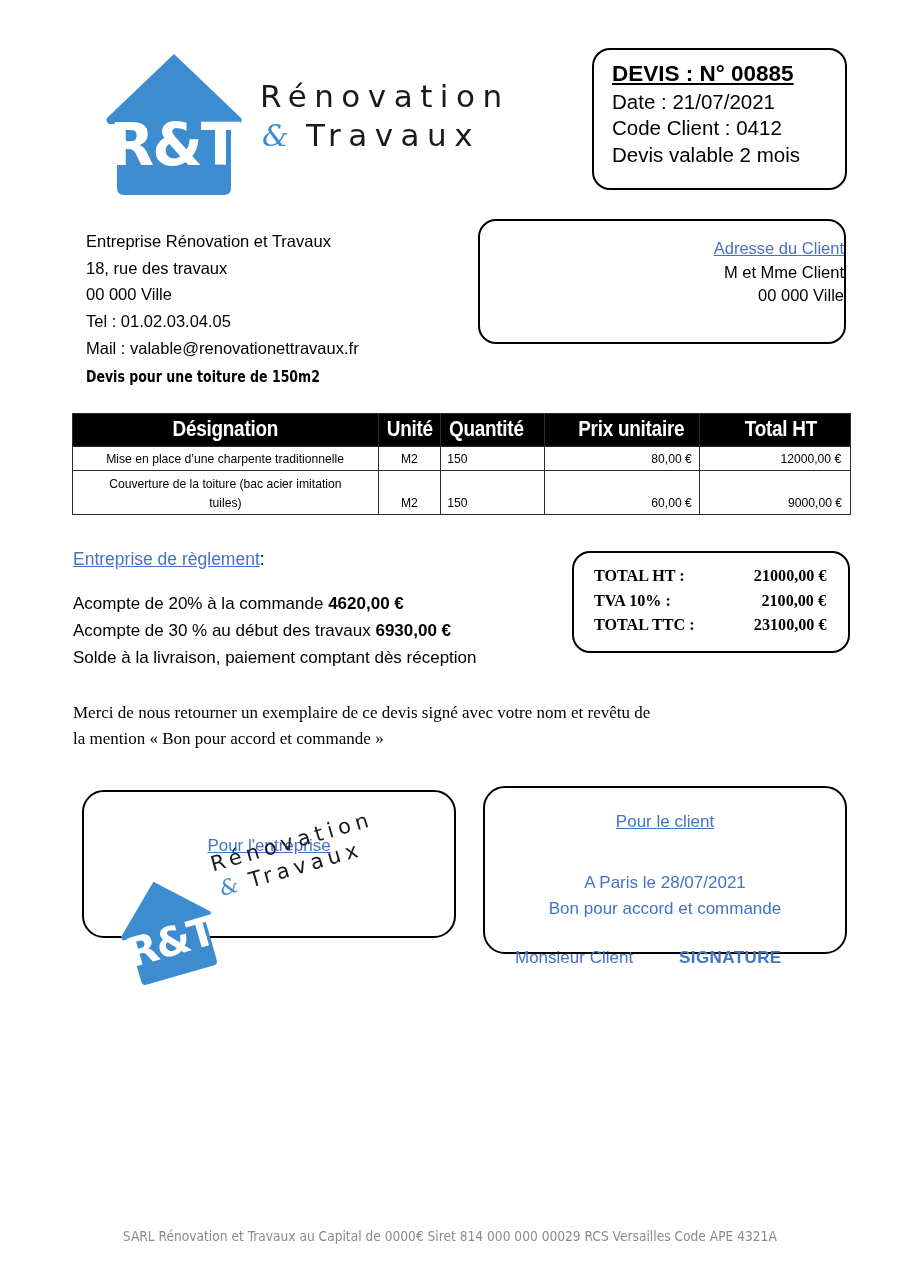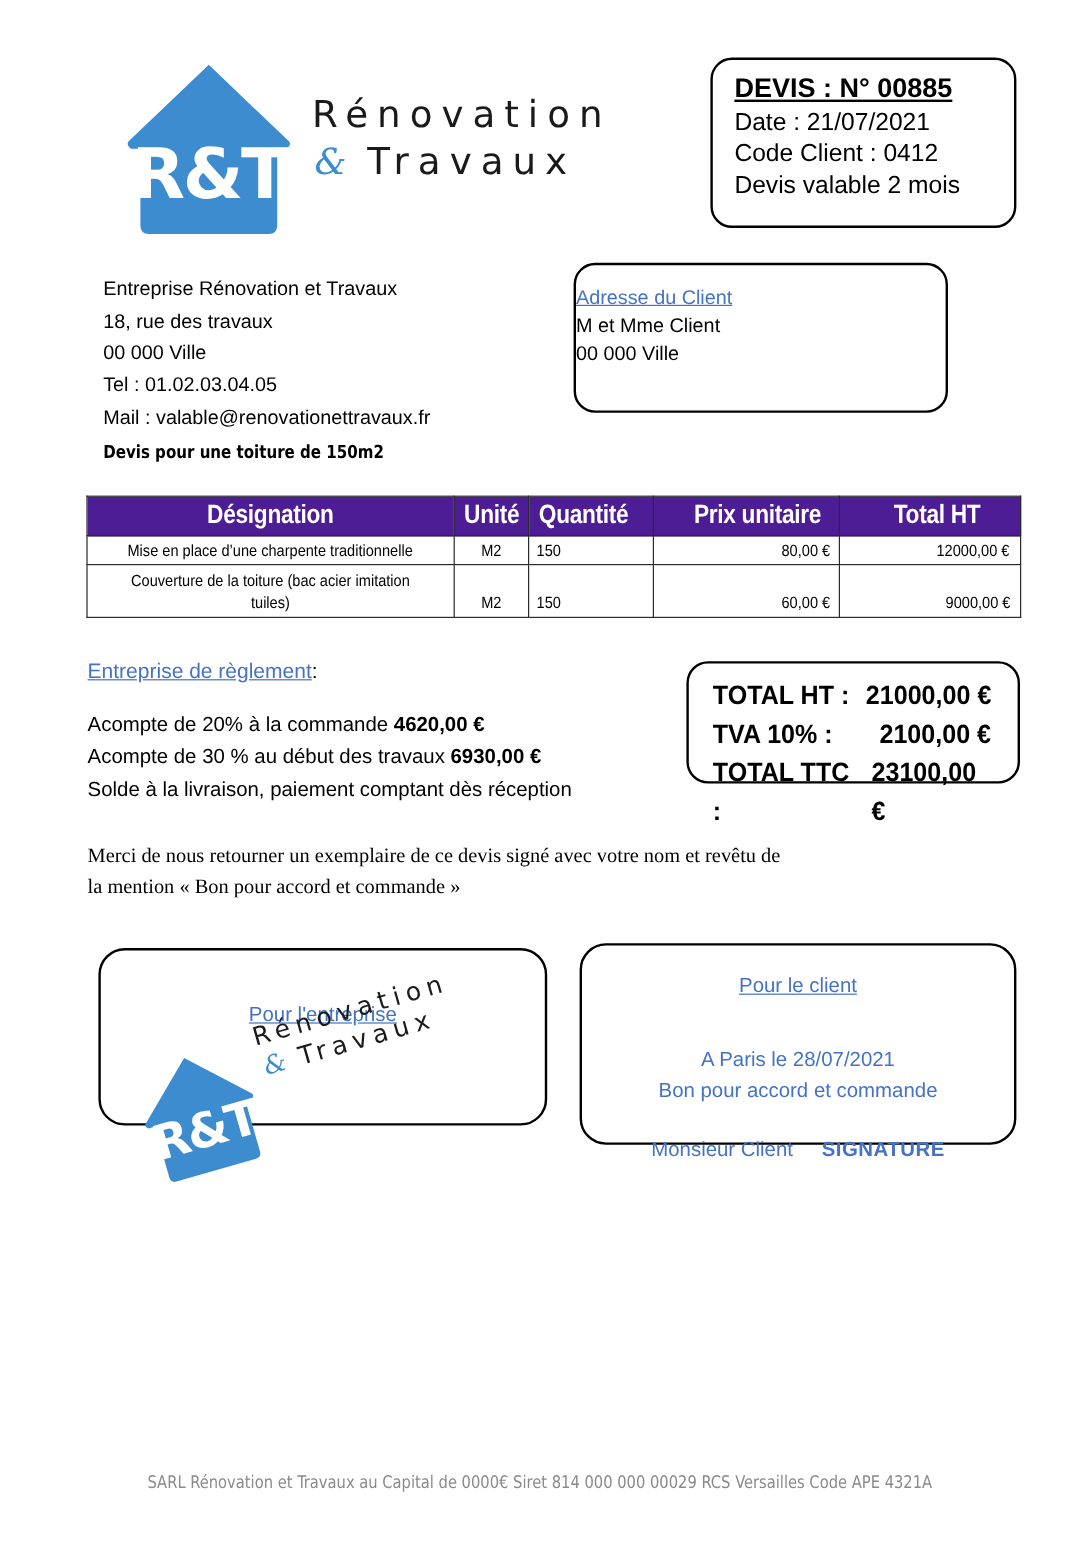--- a/index.html
+++ b/index.html
@@ -99,25 +99,25 @@
     top: 228px;
     width: 380px;
     font-size: 16.5px;
     line-height: 1.62;
     color: #000;
   }
   .client-box {
     position: absolute;
     left: 478px;
     top: 219px;
-    width: 312px;
+    width: 368px;
     height: 125px;
     border: 2.2px solid #000;
     border-radius: 18px;
-    text-align: left;
+    text-align: right;
     padding-top: 16px;
   }
   .client-title {
     font-size: 16.5px;
     color: #4472c4;
     text-decoration: underline;
     line-height: 1.45;
   }
   .client-line {
     font-size: 16.5px;
@@ -141,21 +141,21 @@
   
   .items-table {
     position: absolute;
     left: 72px;
     top: 413px;
     width: 779px;
     border-collapse: collapse;
     font-family: "Liberation Sans", sans-serif;
   }
   .items-table th {
-    background: #4c1d95;
+    background: #000000;
     color: #ffffff;
     font-size: 22px;
     font-weight: bold;
     text-align: center;
     border: 1.6px solid #2a2a2a;
     padding: 2px 4px 4px 4px;
     height: 32px;
     letter-spacing: -0.3px;
   }
   .items-table th > span {
@@ -220,22 +220,22 @@
     top: 551px;
     width: 278px;
     height: 102px;
     border: 2.5px solid #000;
     border-radius: 18px;
     padding: 11px 22px 0 20px;
   }
   .totals-row {
     display: flex;
     justify-content: space-between;
-    font-family: Liberation Sans, sans-serif;
-    font-size: 22px;
+    font-family: Liberation Serif, serif;
+    font-size: 17px;
     font-weight: bold;
     color: #000;
     line-height: 1.45;
   }
   .totals-row span { display: inline-block; transform: scaleX(0.95); }
   .totals-row .lab { transform-origin: left; }
   .totals-row .val { transform-origin: right; }
 
   
   .merci {
@@ -336,22 +336,21 @@
     margin-top: 38px;
     font-size: 17px;
     color: #4472c4;
     line-height: 1.5;
   }
   .sig-client-bot {
     margin-top: 27px;
     font-size: 17px;
     color: #4472c4;
     display: flex;
-    justify-content: center;
-    gap: 24px;
+    gap: 46px;
     padding: 0 30px;
   }
   .sig-client-bot .sigword { font-weight: bold; letter-spacing: 0.4px; }
 
   
   .footer {
     position: absolute;
     left: 0;
     right: 0;
     top: 1228px;

